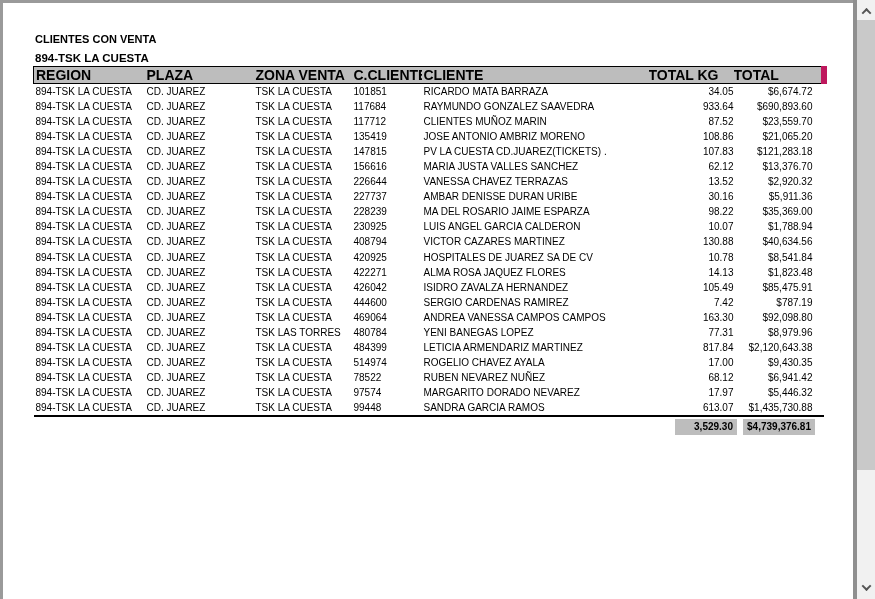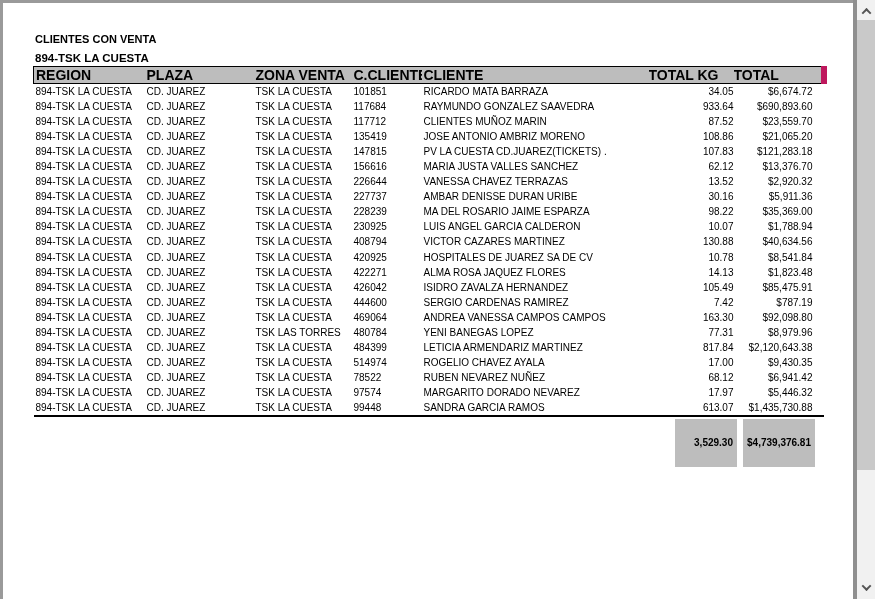--- a/index.html
+++ b/index.html
@@ -55,21 +55,21 @@
   }
   tbody td.num{text-align:right;padding-left:0;}
   tbody td.num-last{padding-right:11px;}
   tbody tr:last-child td{border-bottom:2px solid #000;}
   .totals-row{
     margin:2px 0 0 30px;width:790px;display:flex;justify-content:flex-end;
     gap:6px;padding-right:8px;
   }
   .total-box{
     background:var(--totals-bg);font-size:10px;font-weight:bold;
-    text-align:right;padding:18px 4px;line-height:12px;
+    text-align:right;padding:2px 4px;line-height:12px;
   }
   .total-box.kg{min-width:62px;}
   .total-box.amount{min-width:72px;}
   .divider{
     position:absolute;left:853px;top:0;width:4px;height:599px;background:var(--divider);
   }
   .scrollbar{
     position:absolute;left:857px;top:0;width:18px;height:599px;background:var(--sb-track);
   }
   .sb-btn{

